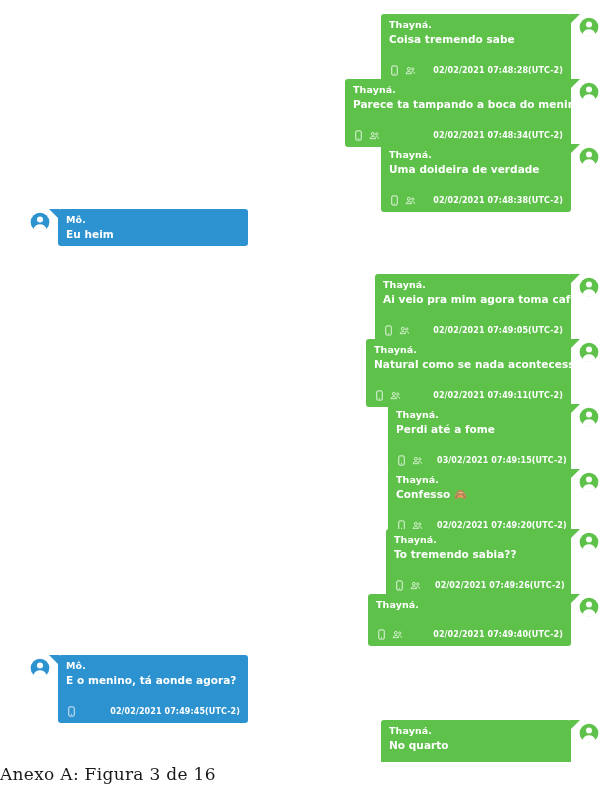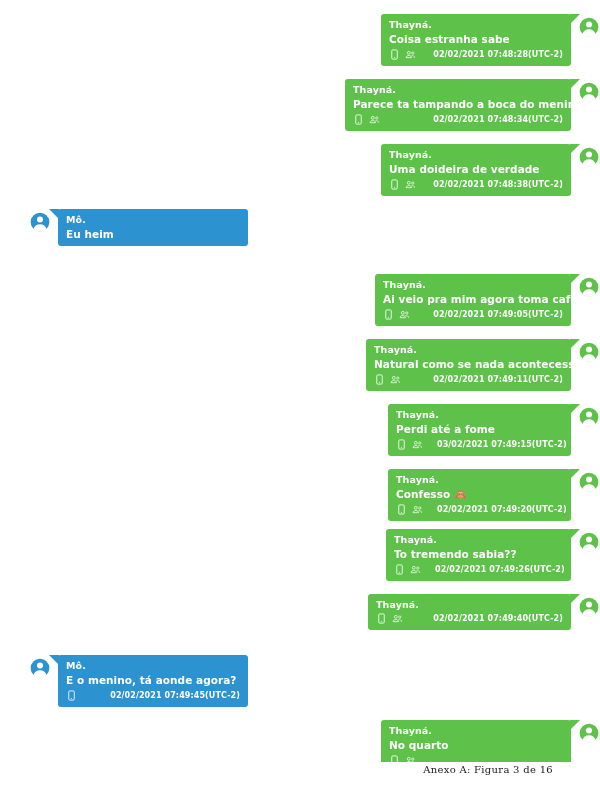--- a/index.html
+++ b/index.html
@@ -91,55 +91,55 @@
     line-height: 16px;
     color: #ffffff;
     white-space: nowrap;
     letter-spacing: 0.05px;
   }
 
   .meta {
     display: flex;
     align-items: center;
     height: 15px;
-    margin-top: 0;
+    margin-top: 16px;
     gap: 5px;
   }
   .meta .spacer { flex: 1 1 auto; min-width: 4px; }
   .meta .time {
     font-size: 8px;
     font-weight: bold;
     color: #ffffff;
     white-space: nowrap;
     letter-spacing: 0.1px;
   }
   .mini-icon { width: 11px; height: 11px; flex: 0 0 auto; display:block; }
   .mini-icon svg { display:block; width:11px; height:11px; }
 
   
   #figure-caption {
     position: absolute;
     left: 0;
     top: 764px;
     width: 553px;
-    text-align: right;
+    text-align: left;
     font-family: "DejaVu Serif", "Liberation Serif", serif;
-    font-size: 10px;
+    font-size: 17px;
     color: #1a1a1a;
     letter-spacing: 0.3px;
   }
 </style>
 </head>
 <body>
 
 <div id="chat-capture">
     <div class="msg-row out" style="top: 14px; left: 381px;">
       <div class="bubble green" style="width: 190px;">
         <div class="sender">Thayná.</div>
-        <div class="body-text">Coisa estranha sabe</div>
+        <div class="body-text">Coisa tremendo sabe</div>
         <div class="meta">
           <span class="mini-icon">
             <svg viewBox="0 0 24 24" aria-hidden="true">
               <rect x="6" y="2" width="12" height="20" rx="2.2" ry="2.2" fill="none" stroke="#ffffff" stroke-width="1.8"></rect>
               <circle cx="12" cy="18.2" r="1.1" fill="#ffffff"></circle>
             </svg>
           </span>
           <span class="mini-icon">
             <svg viewBox="0 0 26 24" aria-hidden="true">
               <circle cx="9" cy="8" r="3.4" fill="none" stroke="#ffffff" stroke-width="1.7"></circle>

